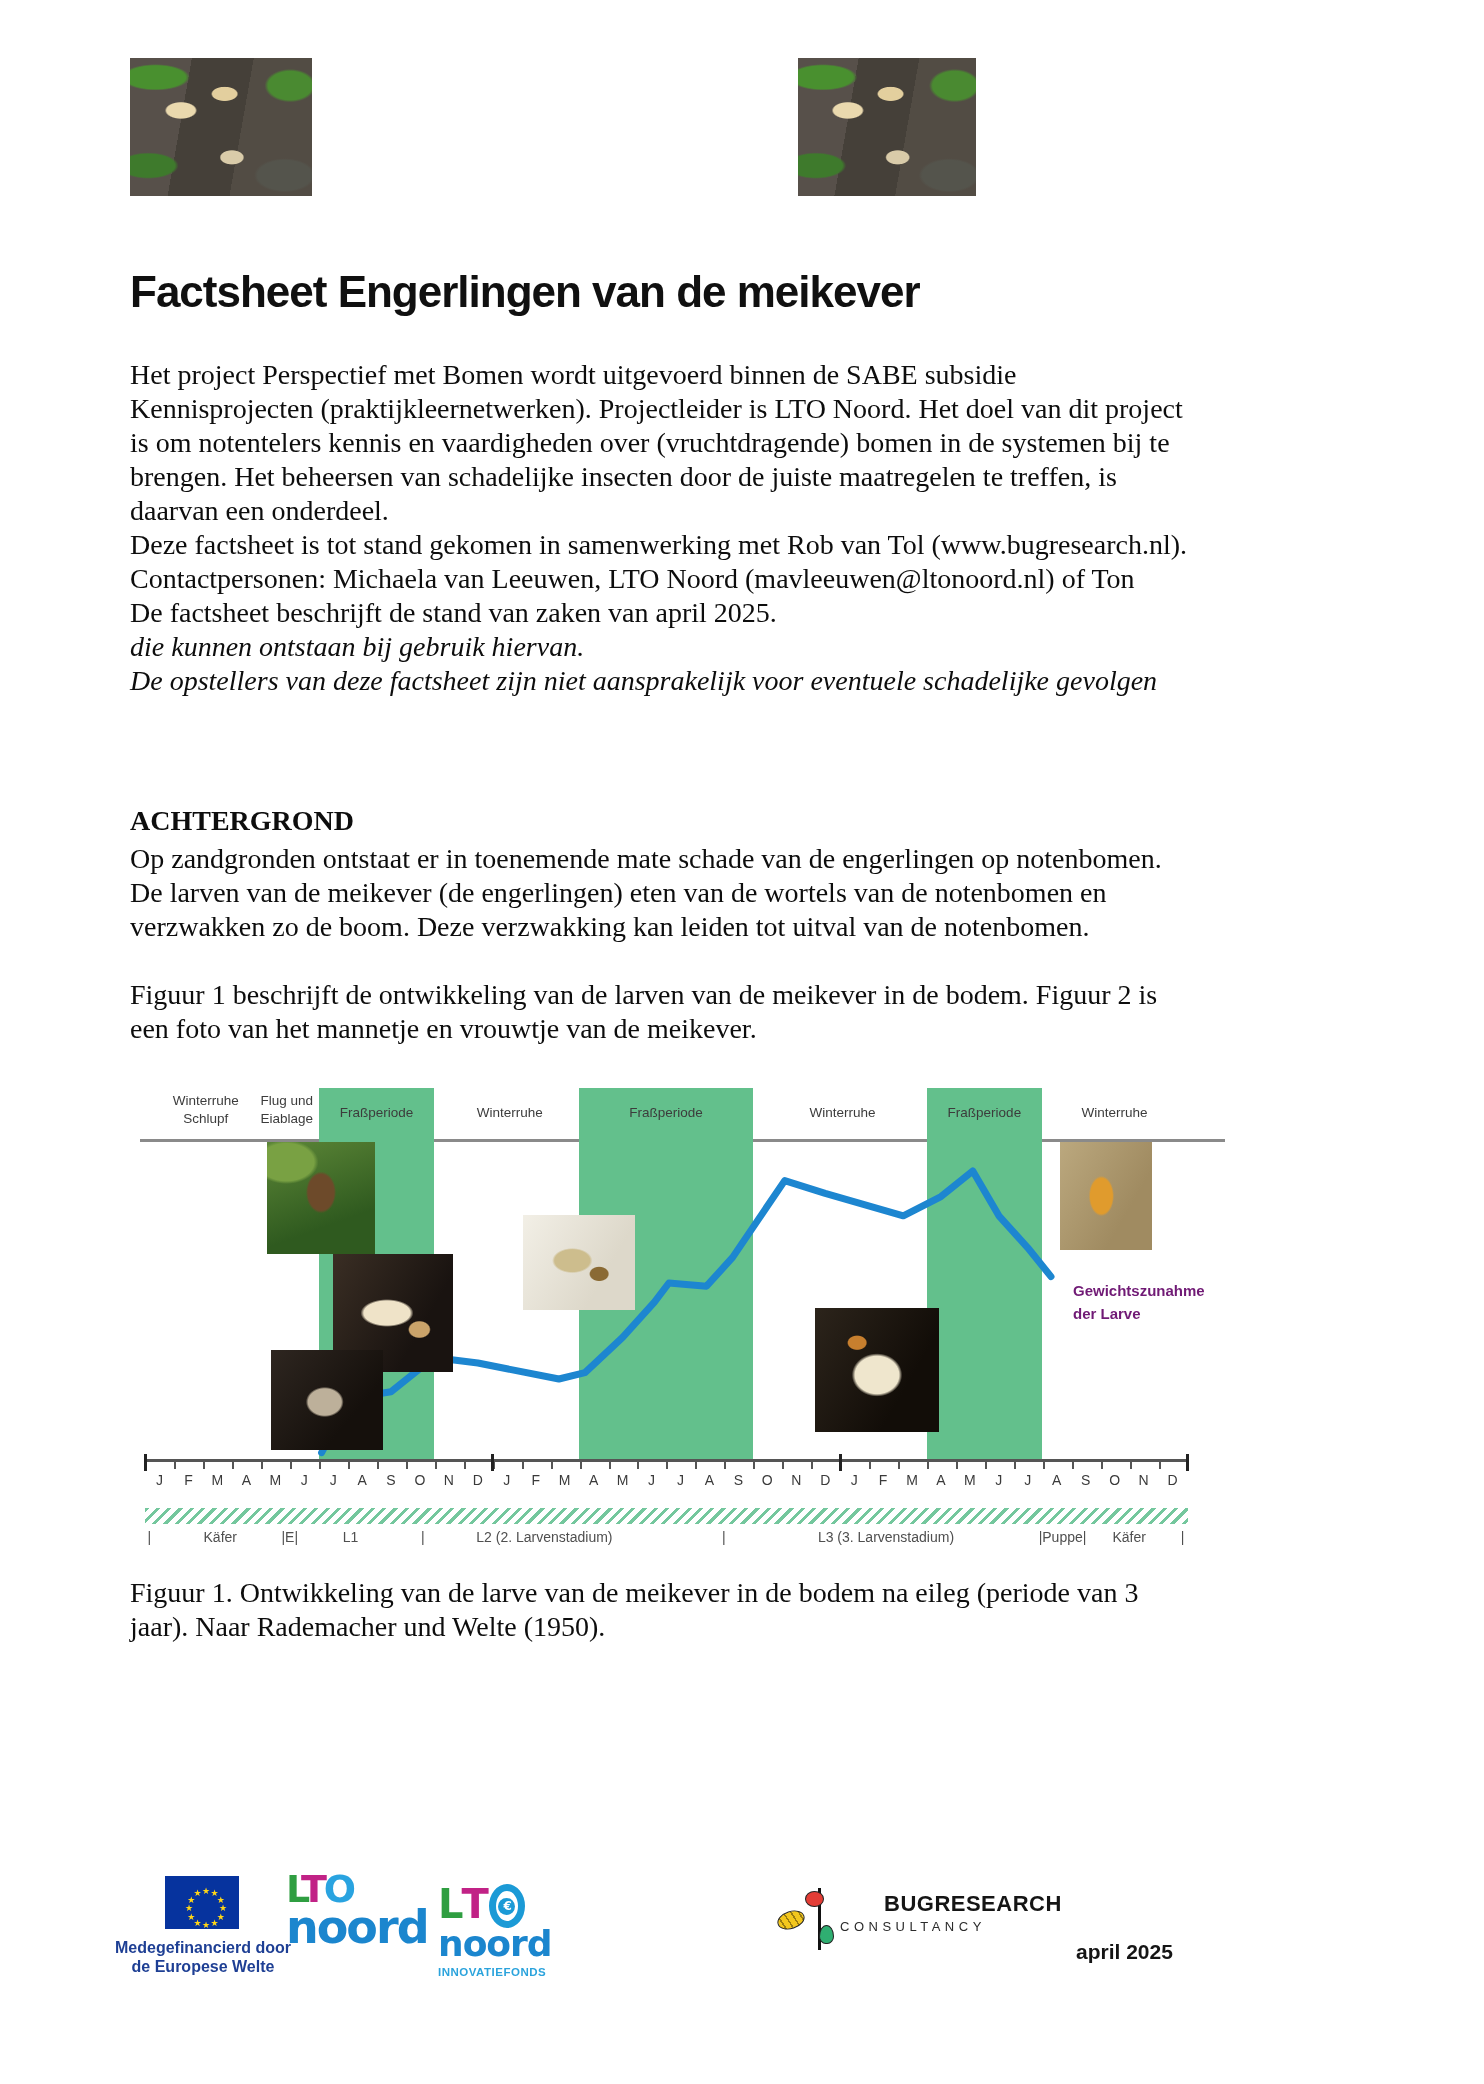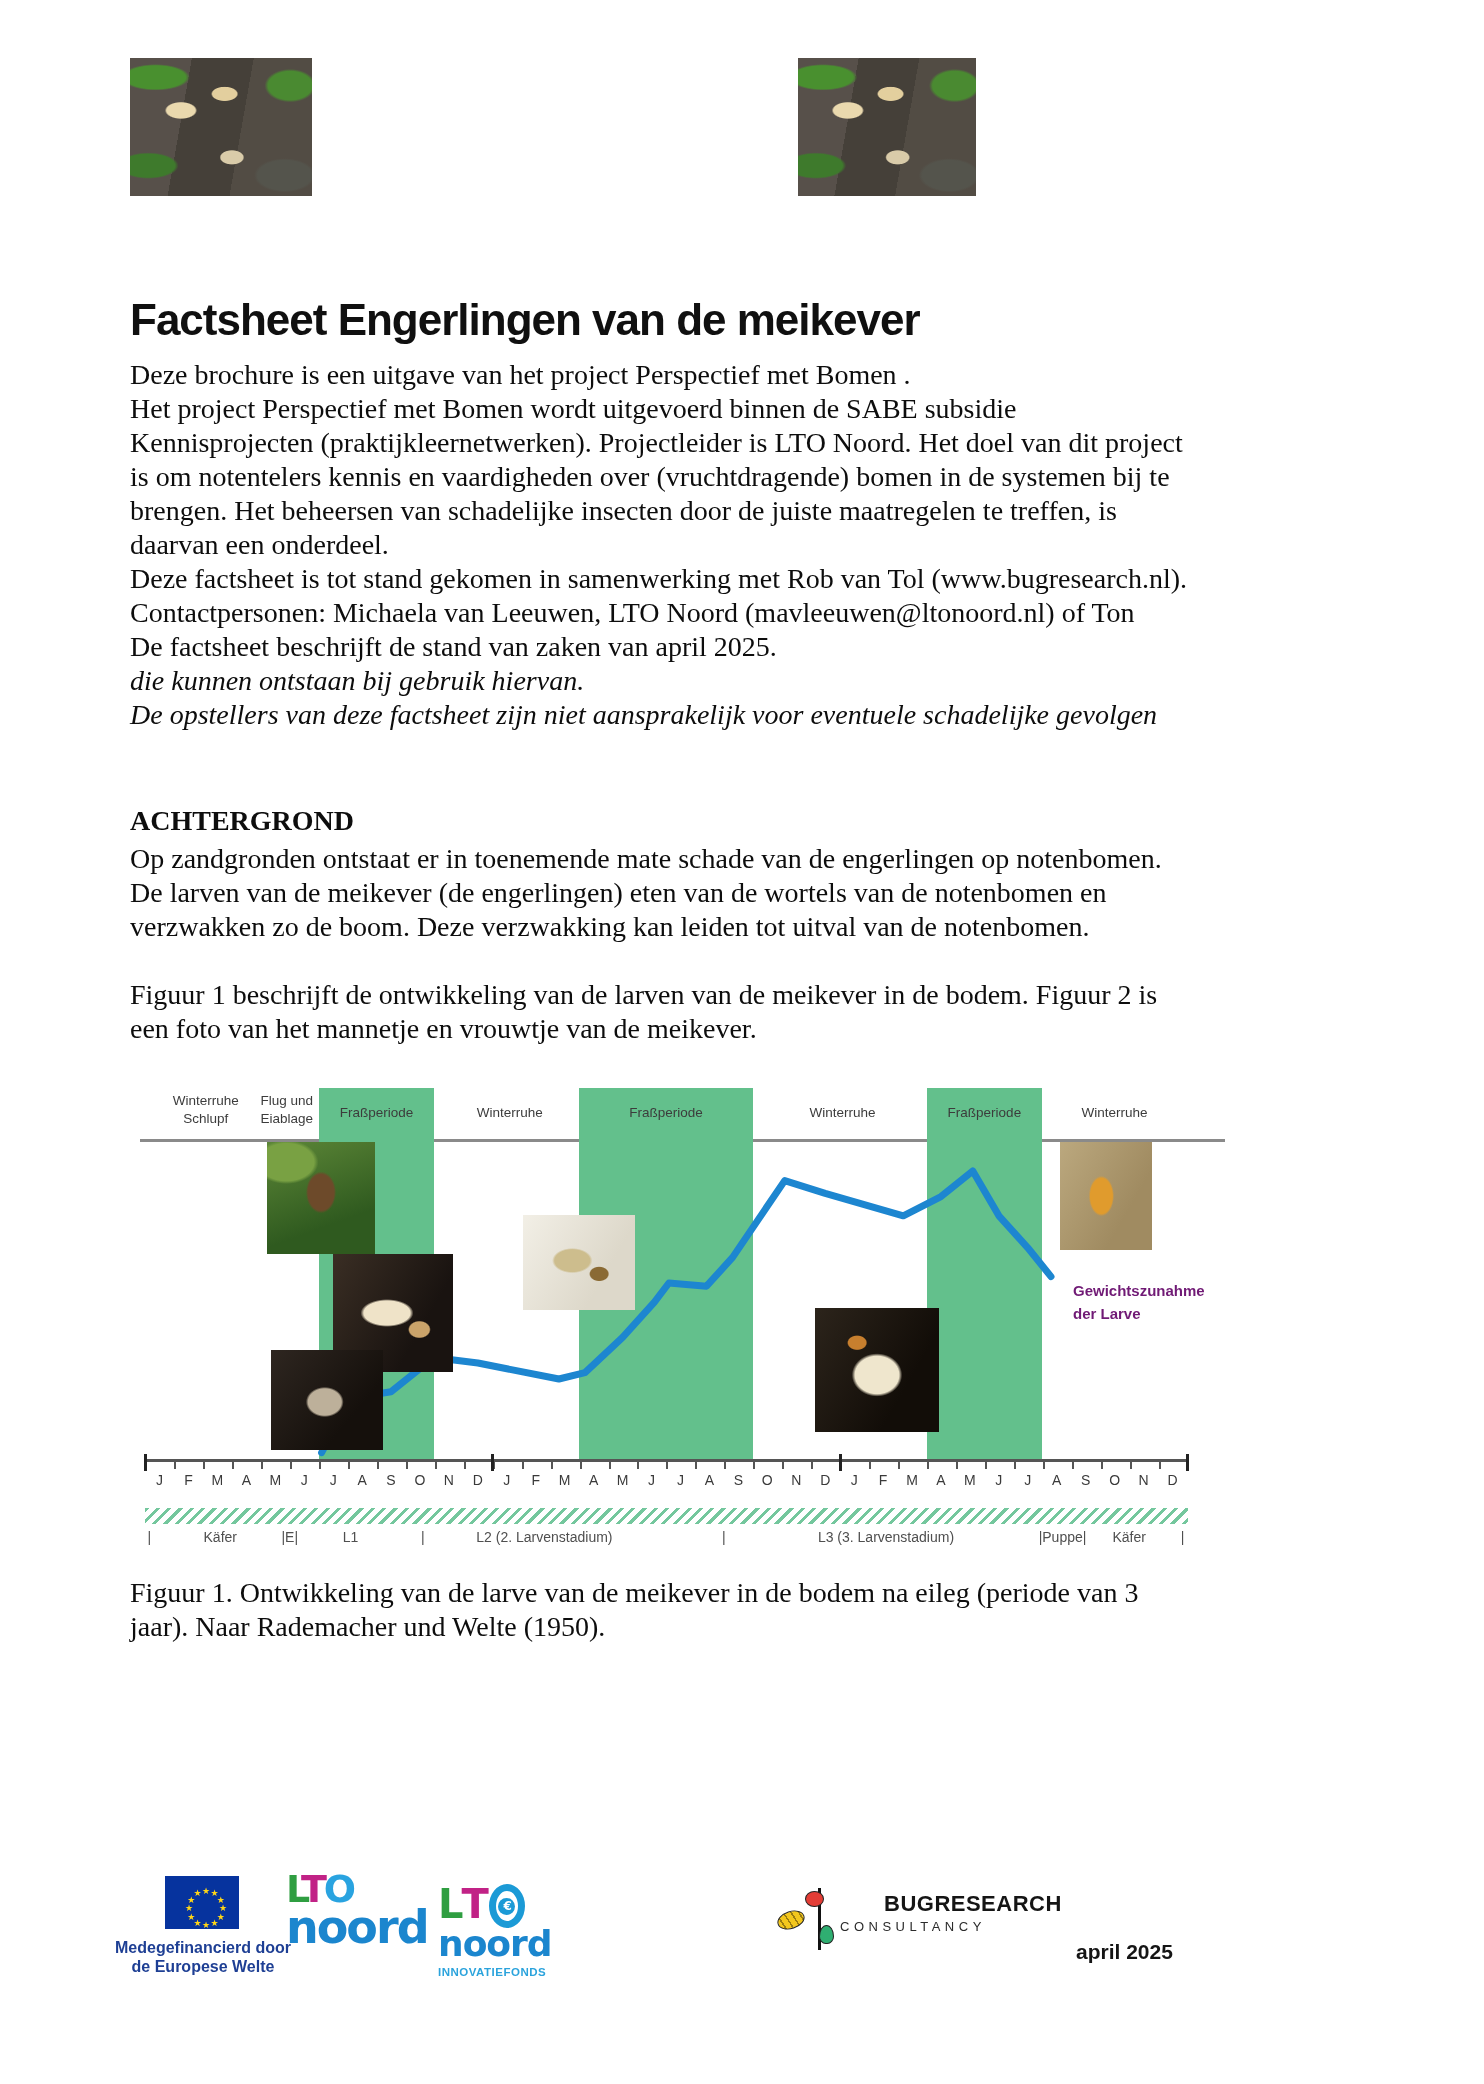--- a/index.html
+++ b/index.html
@@ -9,21 +9,21 @@
   .ph-grubs{
     background:
       radial-gradient(ellipse 26px 14px at 28% 38%, #ead9ae 0 55%, rgba(0,0,0,0) 62%),
       radial-gradient(ellipse 22px 12px at 52% 26%, #e3cf9e 0 55%, rgba(0,0,0,0) 62%),
       radial-gradient(ellipse 20px 12px at 56% 72%, #d9cba9 0 55%, rgba(0,0,0,0) 62%),
       radial-gradient(ellipse 46px 20px at 10% 78%, #3e7a2c 0 58%, rgba(0,0,0,0) 66%),
       radial-gradient(ellipse 52px 20px at 14% 14%, #49902f 0 58%, rgba(0,0,0,0) 66%),
       radial-gradient(ellipse 40px 26px at 88% 20%, #4a8a31 0 55%, rgba(0,0,0,0) 64%),
       radial-gradient(ellipse 45px 25px at 85% 85%, #54544c 0 60%, rgba(0,0,0,0) 68%),
       linear-gradient(100deg,#57504a 0 30%, #454039 30% 60%, #524c44 60%);}
-  h1{position:absolute;left:130px;top:296px;margin:0;font:700 44px/1.1 "Liberation Sans", sans-serif;
+  h1{position:absolute;left:130px;top:268px;margin:0;font:700 44px/1.1 "Liberation Sans", sans-serif;
      letter-spacing:-1px;color:#101010;white-space:nowrap;}
   .textblock{position:absolute;left:130px;width:1230px;font:28px/34px "Liberation Serif", serif;}
   .tline{white-space:nowrap;}
   .italic{font-style:italic;}
   .heading{position:absolute;left:130px;top:804px;font:700 28px/34px "Liberation Serif", serif;}
   
   .figure{position:absolute;left:135px;top:1082px;width:1260px;height:486px;
           font-family:"Liberation Sans", sans-serif;}
   .topline{position:absolute;left:5px;top:57px;width:1085px;height:3px;background:#8a8a8a;z-index:1;}
   .band{position:absolute;top:6px;height:371px;z-index:2;}
@@ -106,21 +106,20 @@
 <body>
 
 <div id="page">
 
   <div class="photo ph-grubs" style="left:130px;top:58px;width:182px;height:138px"></div>
   <div class="photo ph-grubs" style="left:798px;top:58px;width:178px;height:138px"></div>
 
   <h1>Factsheet Engerlingen van de meikever</h1>
 
   <div class="textblock" style="top:358px">
-    <div class="tline">Deze brochure is een uitgave van het project Perspectief met Bomen .</div>
     <div class="tline">Het project Perspectief met Bomen wordt uitgevoerd binnen de SABE subsidie</div>
     <div class="tline">Kennisprojecten (praktijkleernetwerken). Projectleider is LTO Noord. Het doel van dit project</div>
     <div class="tline">is om notentelers kennis en vaardigheden over (vruchtdragende) bomen in de systemen bij te</div>
     <div class="tline">brengen. Het beheersen van schadelijke insecten door de juiste maatregelen te treffen, is</div>
     <div class="tline">daarvan een onderdeel.</div>
     <div class="tline">Deze factsheet is tot stand gekomen in samenwerking met Rob van Tol (www.bugresearch.nl).</div>
     <div class="tline">Contactpersonen: Michaela van Leeuwen, LTO Noord (mavleeuwen@ltonoord.nl) of Ton</div>
     <div class="tline">De factsheet beschrijft de stand van zaken van april 2025.</div>
     <div class="tline italic">die kunnen ontstaan bij gebruik hiervan.</div>
     <div class="tline italic">De opstellers van deze factsheet zijn niet aansprakelijk voor eventuele schadelijke gevolgen</div>

